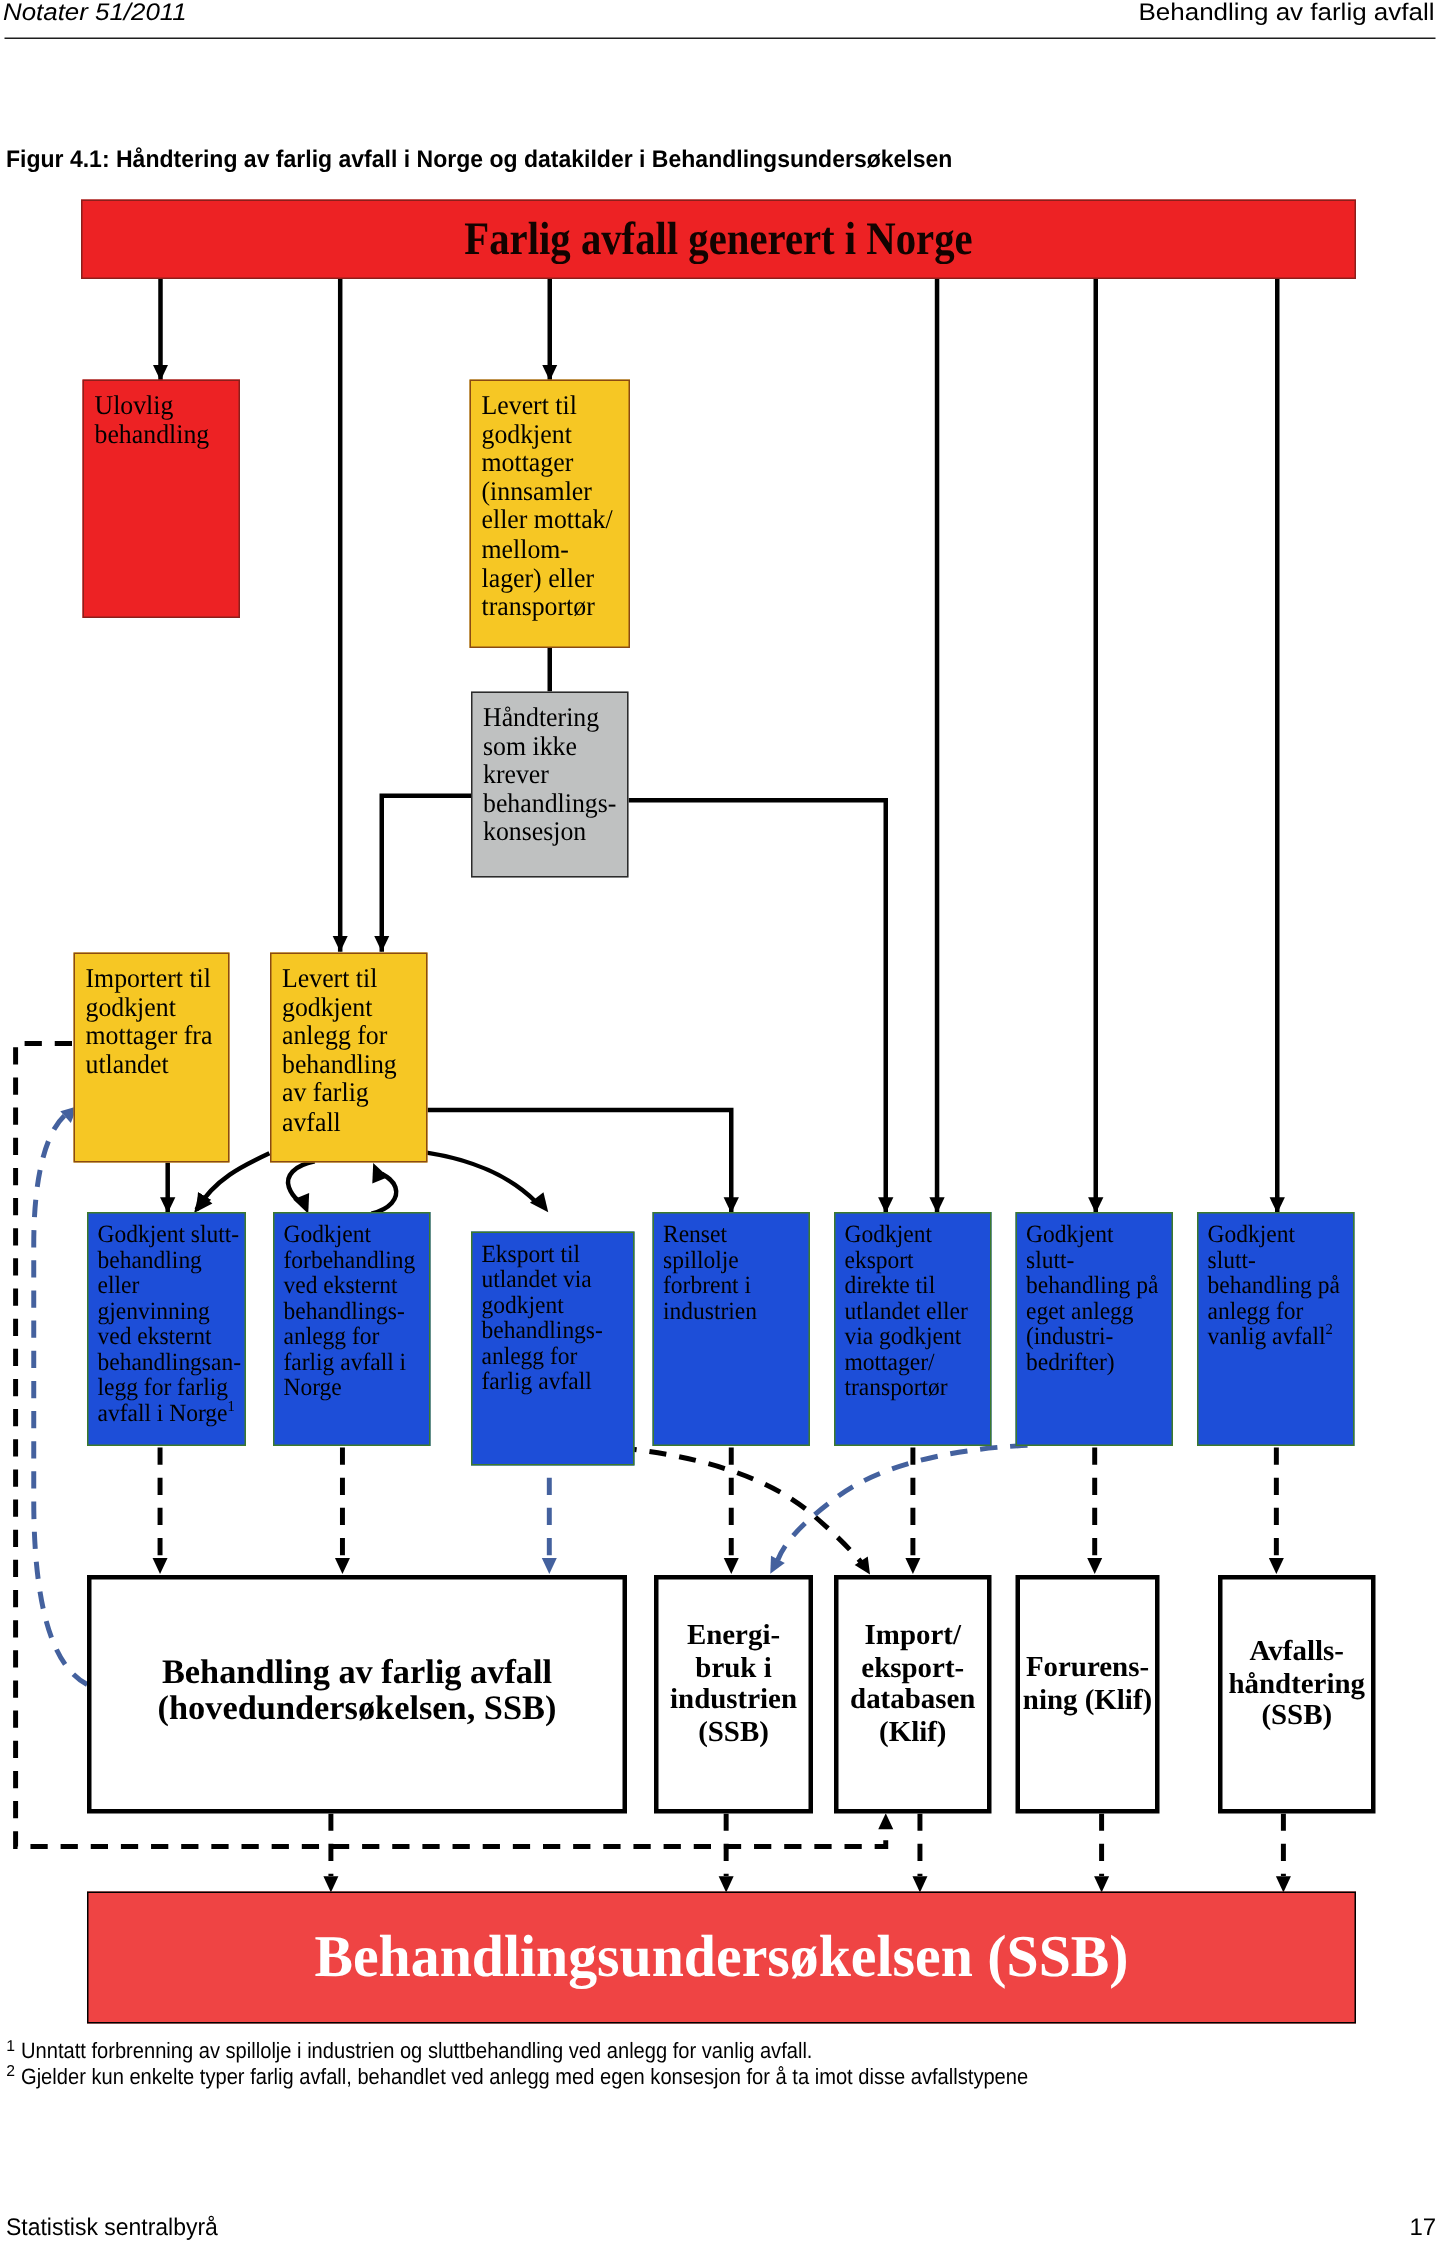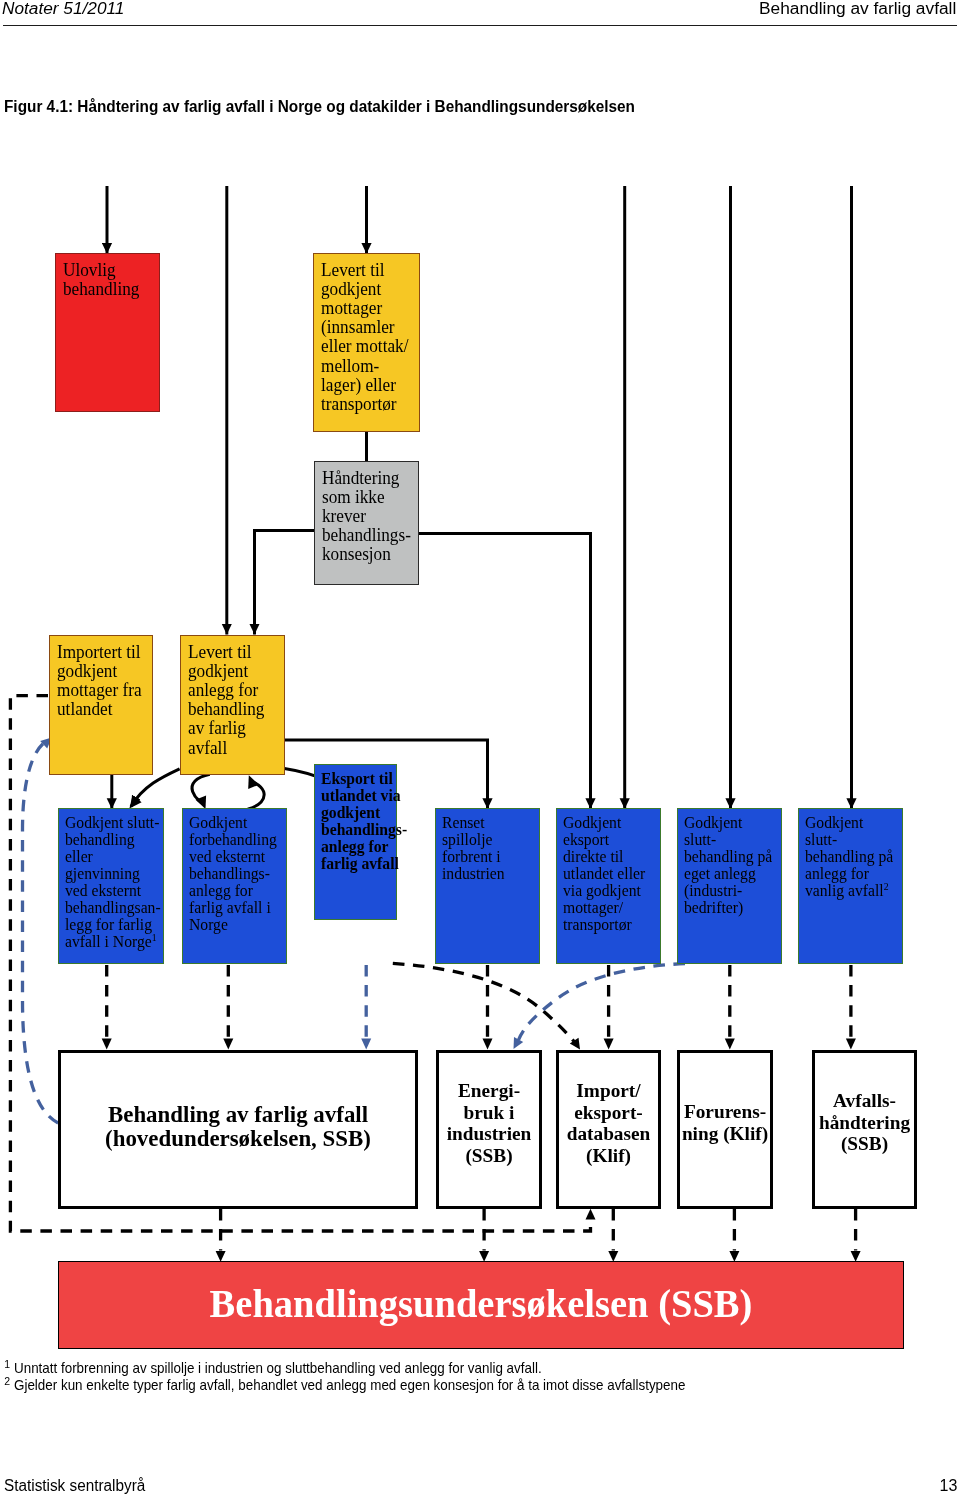--- a/index.html
+++ b/index.html
@@ -39,21 +39,21 @@
 </style>
 </head>
 <body>
 
 <div class="page">
   <div class="hdr-left">Notater 51/2011</div>
   <div class="hdr-right">Behandling av farlig avfall</div>
   <div class="hdr-rule"></div>
   <div class="fig-caption">Figur 4.1: Håndtering av farlig avfall i Norge og datakilder i Behandlingsundersøkelsen</div>
   <div class="ftr-left">Statistisk sentralbyrå</div>
-  <div class="ftr-right">13</div>
+  <div class="ftr-right">17</div>
 
   <div class="notes">
     <div class="note"><sup>1</sup><span>Unntatt forbrenning av spillolje i industrien og sluttbehandling ved anlegg for vanlig avfall.</span></div>
     <div class="note"><sup>2</sup><span>Gjelder kun enkelte typer farlig avfall, behandlet ved anlegg med egen konsesjon for å ta imot disse avfallstypene</span></div>
   </div>
 
   <div id="diagram">
     <svg id="edges" width="960" height="1495" viewBox="0 0 960 1495">
       <defs>
         <marker id="ah" viewBox="0 0 11 11" refX="10.7" refY="5.5" markerWidth="11" markerHeight="11" markerUnits="userSpaceOnUse" orient="auto">
@@ -121,20 +121,23 @@
         <path d="M685,963.6 C630,966 585,978 558,998 C538,1013 524,1026 518.5,1040"></path>
         <path d="M58.1,1123 C33,1110 22.5,1065 22.5,1000 L22.5,830 C22.5,780 32,752 45,742"></path>
       </g>
       <g class="dashblue-heads" fill="#44619e" stroke="none">
         <path d="M361.2,1038.6 L371.2,1038.6 L366.2,1049.4 Z"></path>
         <path d="M514.0,1037.1 L523.2,1042.0 L513.5,1049.1 Z"></path>
         <path d="M47.2,748.6 L40.2,740.9 L51.7,737.5 Z"></path>
       </g>
     </svg>
 
+    <div class="box bx-red" style="left:54px;top:133px;width:850px;height:53px;">
+      <div class="banner-txt">Farlig avfall generert i Norge</div>
+    </div>
 
     <div class="box bx-red nb" style="left:55px;top:253px;width:105px;height:159px;">
       <div class="t18">Ulovlig<br>behandling</div>
     </div>
 
     <div class="box bx-yel" style="left:313px;top:253px;width:107px;height:179px;">
       <div class="t18">Levert til<br>godkjent<br>mottager<br>(innsamler<br>eller mottak/<br>mellom-<br>lager) eller<br>transportør</div>
     </div>
 
     <div class="box bx-gry" style="left:314px;top:461px;width:105px;height:124px;">
@@ -150,21 +153,21 @@
     </div>
 
     <div class="box bx-grn" style="left:58px;top:808px;width:106px;height:156px;">
       <div class="t16"><span>Godkjent slutt-<br>behandling<br>eller<br>gjenvinning<br>ved eksternt<br>behandlingsan-<br>legg for farlig<br>avfall i Norge</span><sup>1</sup></div>
     </div>
 
     <div class="box bx-grn" style="left:182px;top:808px;width:105px;height:156px;">
       <div class="t16">Godkjent<br>forbehandling<br>ved eksternt<br>behandlings-<br>anlegg for<br>farlig avfall i<br>Norge</div>
     </div>
 
-    <div class="box bx-grn" style="left:314px;top:764px;width:83px;height:156px;font-weight:bold;">
+    <div class="box bx-grn" style="left:314px;top:821px;width:109px;height:156px;">
       <div class="t16">Eksport til<br>utlandet via<br>godkjent<br>behandlings-<br>anlegg for<br>farlig avfall</div>
     </div>
 
     <div class="box bx-grn" style="left:435px;top:808px;width:105px;height:156px;">
       <div class="t16">Renset<br>spillolje<br>forbrent i<br>industrien</div>
     </div>
 
     <div class="box bx-grn" style="left:556px;top:808px;width:105px;height:156px;">
       <div class="t16">Godkjent<br>eksport<br>direkte til<br>utlandet eller<br>via godkjent<br>mottager/<br>transportør</div>
     </div>

